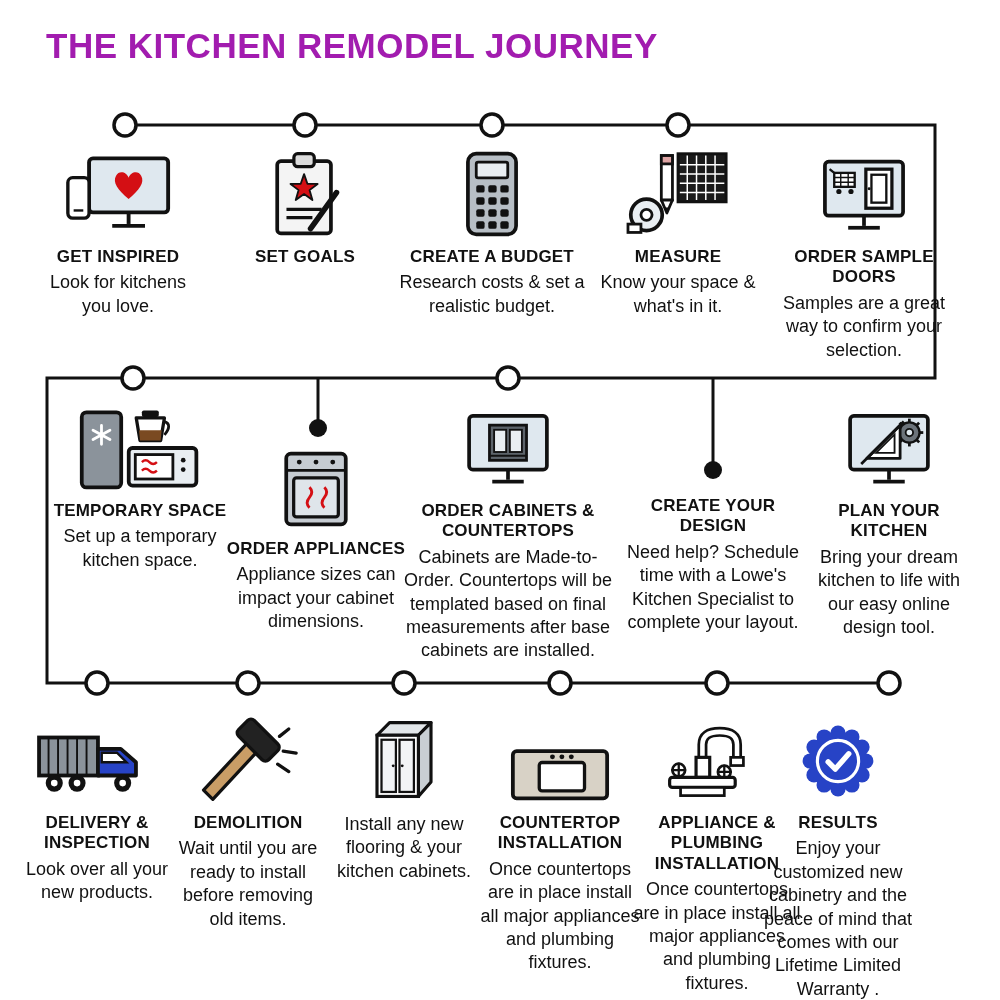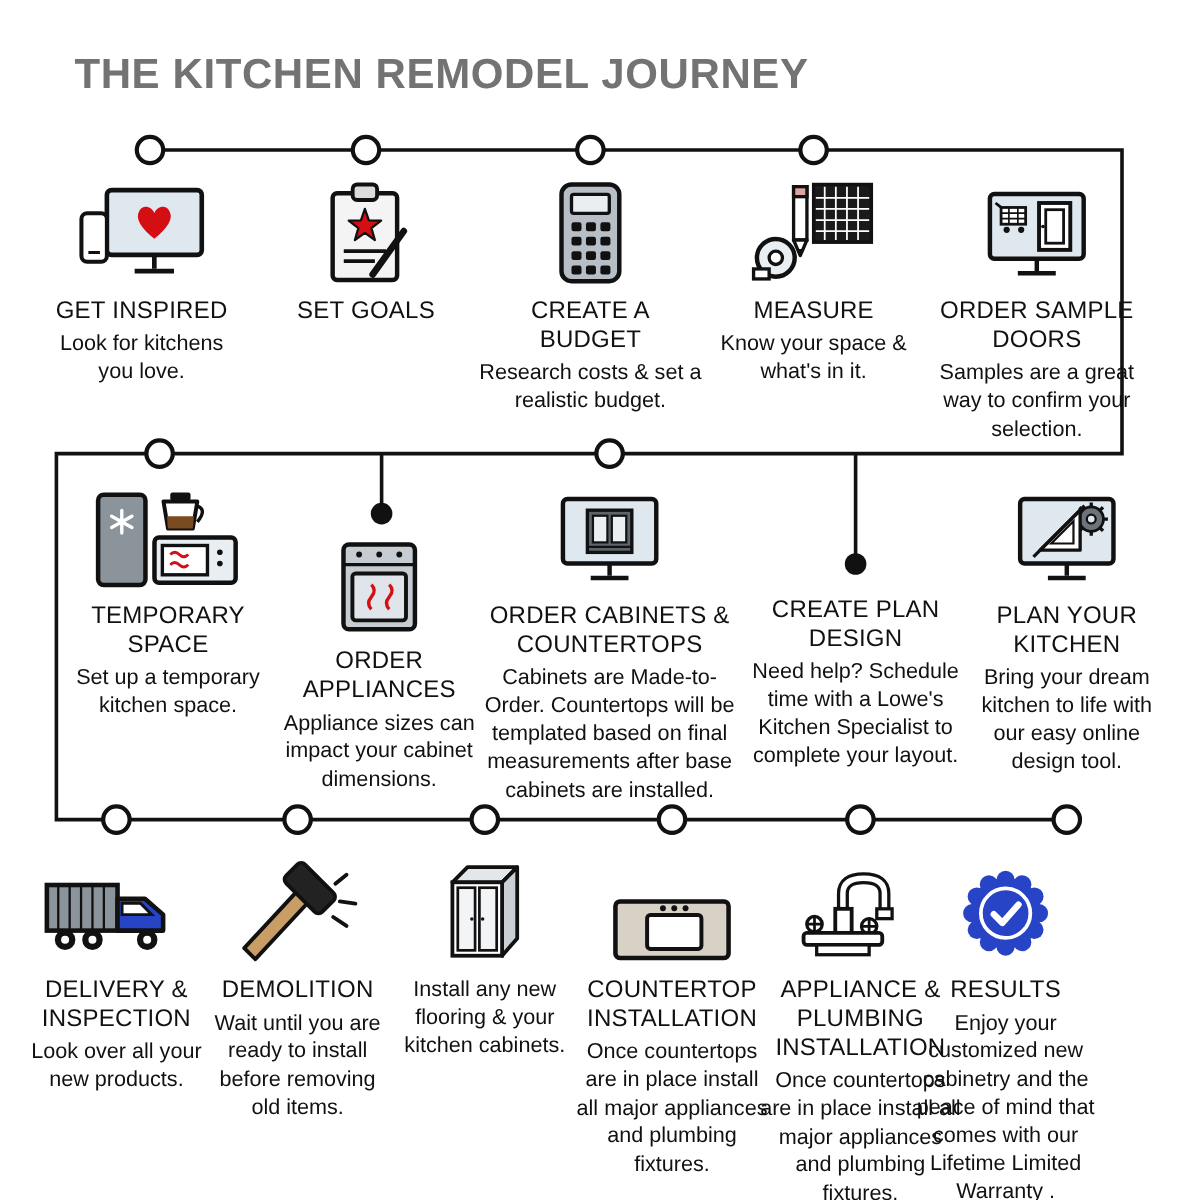--- a/index.html
+++ b/index.html
@@ -1,24 +1,24 @@
 <!DOCTYPE html>
 <html><head>
 <meta charset="utf-8">
 <style>
   html,body{margin:0;padding:0;background:#fff;}
   .canvas{position:relative;width:1000px;height:1000px;background:#fff;overflow:hidden;
           font-family:"Liberation Sans", sans-serif;color:#111;}
   .journey{position:absolute;left:0;top:0;z-index:0;}
-  .page-title{position:absolute;left:46px;top:26px;margin:16px;font-size:35px;font-weight:800;
-              letter-spacing:0.5px;color:#737373;z-index:2;}
+  .page-title{position:absolute;left:46px;top:26px;margin:0;font-size:35px;font-weight:800;
+              letter-spacing:0.5px;color:#a21caf;z-index:2;}
   .card{position:absolute;display:flex;flex-direction:column;align-items:center;
         text-align:center;z-index:1;}
   .icon-box{display:flex;align-items:flex-end;justify-content:center;margin-bottom:9px;}
-  .label{font-size:20px;font-weight:400;line-height:1.2;letter-spacing:0.2px;margin-bottom:4px;}
+  .label{font-size:17px;font-weight:700;line-height:1.2;letter-spacing:0.2px;margin-bottom:4px;}
   .desc{font-size:18px;line-height:1.3;}
 </style>
 </head>
 <body>
 
 <div class="canvas">
 
   <h1 class="page-title">THE KITCHEN REMODEL JOURNEY</h1>
 
   <svg class="journey" width="1000" height="1000" viewBox="0 0 1000 1000">
@@ -183,21 +183,21 @@
         <rect x="39" y="19" width="13" height="24" fill="#e9eef2" stroke="#111" stroke-width="2"></rect>
         <rect x="56" y="19" width="13" height="24" fill="#e9eef2" stroke="#111" stroke-width="2"></rect>
         <line x1="34" y1="47" x2="74" y2="47" stroke="#111" stroke-width="2"></line>
       </svg>
     </div>
     <div class="label">ORDER CABINETS &amp; COUNTERTOPS</div>
     <div class="desc">Cabinets are Made-to-Order. Countertops will be templated based on final measurements after base cabinets are installed.</div>
   </div>
 
   <div class="card" style="left:623px;top:496px;width:180px">
-    <div class="label">CREATE PLAN DESIGN</div>
+    <div class="label">CREATE YOUR DESIGN</div>
     <div class="desc">Need help? Schedule time with a Lowe's Kitchen Specialist to complete your layout.</div>
   </div>
 
   <div class="card" style="left:22px;top:710px;width:150px">
     <div class="icon-box" style="height:94px">
       <svg width="124" height="76" viewBox="0 0 130 80">
         <rect x="4" y="10" width="62" height="40" fill="#8b939b" stroke="#111" stroke-width="4"></rect>
         <path d="M14 10 V50 M24 10 V50 M34 10 V50 M44 10 V50 M54 10 V50" stroke="#111" stroke-width="2"></path>
         <path d="M66 22 h24 l16 14 v14 h-40 z" fill="#2743c6" stroke="#111" stroke-width="4" stroke-linejoin="round"></path>
         <path d="M70 26 h16 l10 10 h-26 z" fill="#fff" stroke="#111" stroke-width="2.5"></path>

